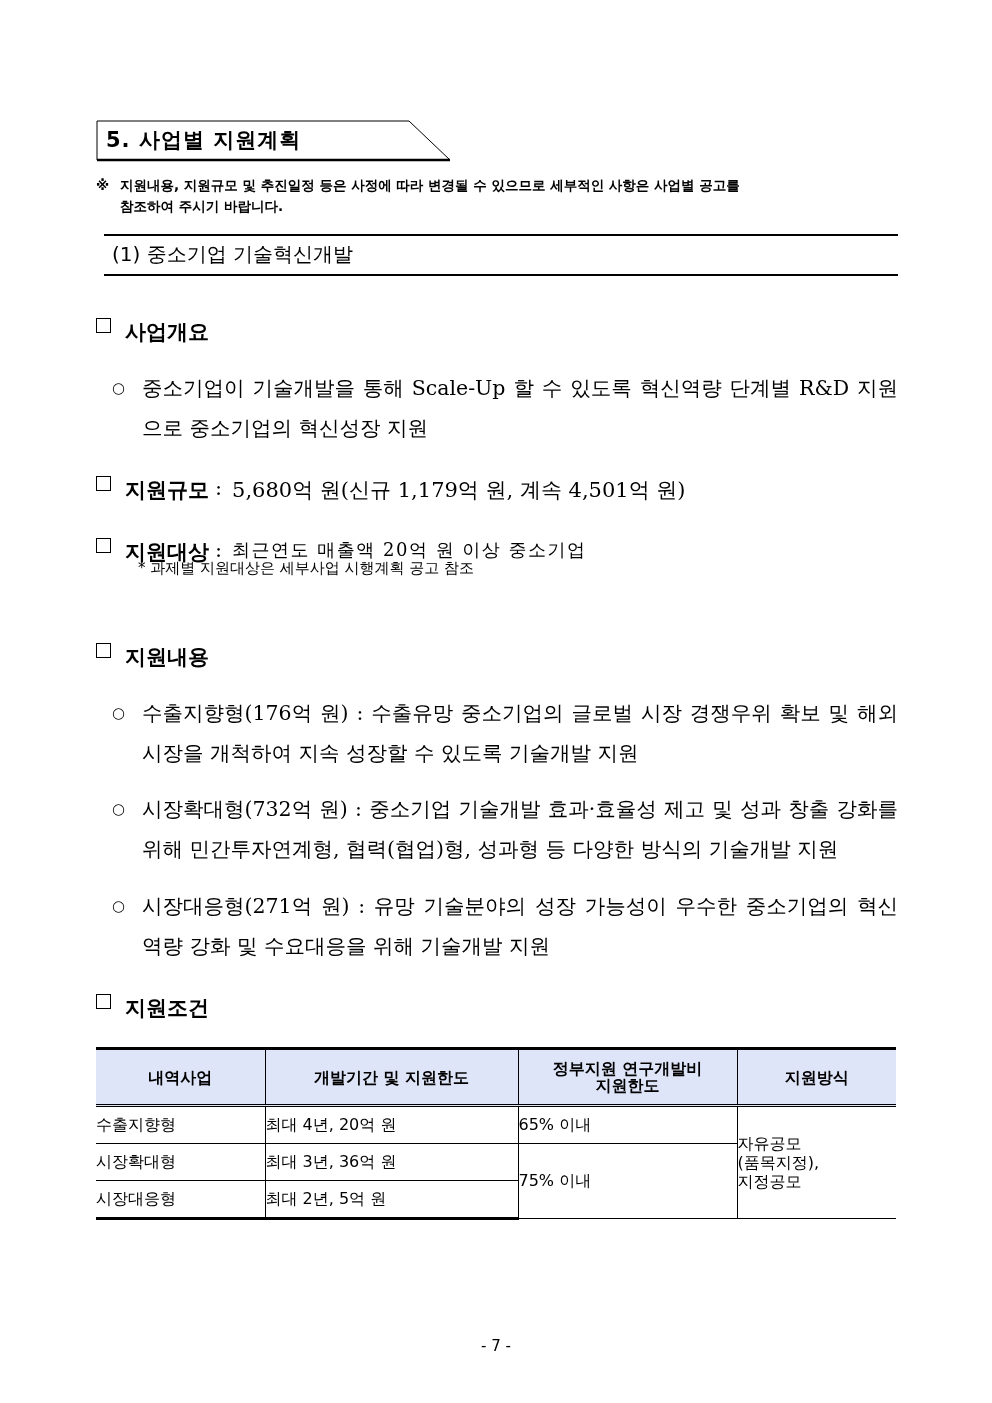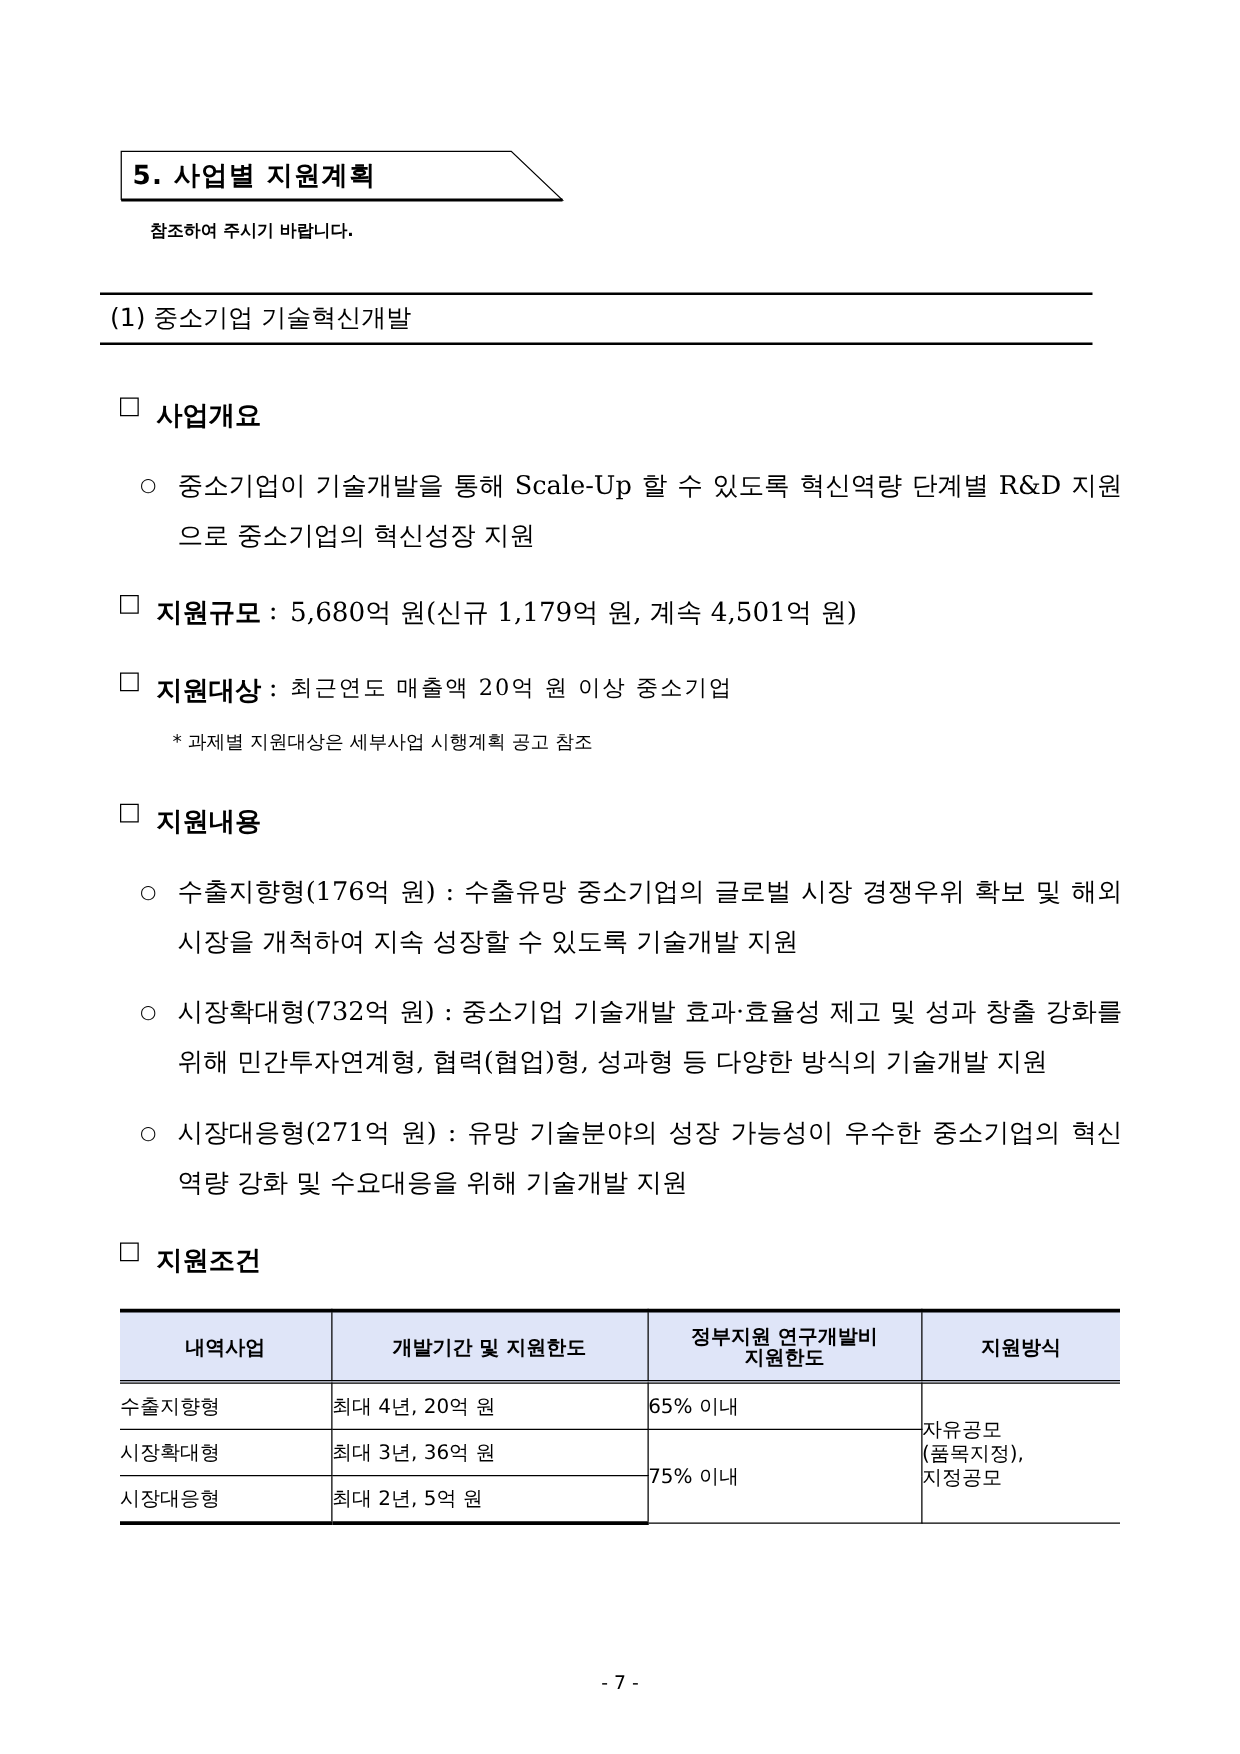--- a/index.html
+++ b/index.html
@@ -5,21 +5,21 @@
   html, body { margin: 0; padding: 0; background: #ffffff; }
   body { width: 992px; height: 1403px; position: relative; overflow: hidden; color: #000; font-family: "DejaVu Sans", sans-serif; }
   .abs { position: absolute; }
   
   .tabhead { left: 96px; top: 120px; width: 354px; height: 40px; }
   .tabhead svg { position: absolute; left: 0; top: 0; }
   .tabhead .t { position: absolute; left: 10px; top: 6px; font-size: 21px; font-weight: bold; font-family: "DejaVu Sans", sans-serif; letter-spacing: 1px; }
   .note { left: 96px; top: 175px; width: 800px; font-size: 13.5px; font-weight: bold; line-height: 21px; }
   .note .mark { display: inline-block; width: 24px; }
   .note .l2 { padding-left: 24px; }
-  .subhead { left: 80px; top: 234px; width: 794px; height: 38px; border-top: 2px solid #000; border-bottom: 2px solid #000; }
+  .subhead { left: 104px; top: 234px; width: 794px; height: 38px; border-top: 2px solid #000; border-bottom: 2px solid #000; }
   .subhead .t { position: absolute; left: 8px; top: 5px; font-size: 20px; font-family: "DejaVu Sans", sans-serif; }
   .sec { left: 96px; font-size: 21px; font-weight: bold; display: flex; align-items: flex-start; }
   .box { display: inline-block; width: 15px; height: 15px; border: 1.5px solid #000; margin-right: 14px; box-sizing: border-box; }
   .serif { font-family: "DejaVu Serif", serif; font-weight: normal; }
   .para { left: 112px; width: 786px; font-family: "DejaVu Serif", serif; font-size: 20.5px; line-height: 40px; }
   .para .bullet { position: absolute; left: 0; top: 0; font-size: 15px; }
   .para .txt { margin-left: 30px; display: block; text-align: justify; text-align-last: left; }
   .small { left: 138px; font-size: 15px; font-family: "DejaVu Sans", sans-serif; }
   table.cond { position: absolute; left: 96px; top: 1047px; width: 800px; border-collapse: collapse; font-family: "DejaVu Sans", sans-serif; font-size: 16px; }
   table.cond th { background: #dfe5f8; font-weight: bold; height: 52px; border-left: 1px solid #000; border-right: 1px solid #000; font-size: 16px; line-height: 17px; }
@@ -36,20 +36,21 @@
 
 <div class="abs tabhead">
   <svg width="356" height="42">
     <polyline points="1,40 1,1 313,1 354,40 1,40" fill="none" stroke="#000" stroke-width="1"></polyline>
     <line x1="1" y1="40" x2="354" y2="40" stroke="#000" stroke-width="2.5"></line>
   </svg>
   <span class="t">5. 사업별 지원계획</span>
 </div>
 
 <div class="abs note">
+  <div><span class="mark">※</span><span>지원내용, 지원규모 및 추진일정 등은 사정에 따라 변경될 수 있으므로 세부적인 사항은 사업별 공고를</span></div>
   <div class="l2">참조하여 주시기 바랍니다.</div>
 </div>
 
 <div class="abs subhead">
   <span class="t">(1) 중소기업 기술혁신개발</span>
 </div>
 
 <div class="abs sec" style="top:318px;">
   <span class="box"></span>
   <span>사업개요</span>
@@ -65,21 +66,21 @@
   <span class="serif" style="margin:0 10px 0 6px;">:</span>
   <span class="serif" style="font-size:21px;">5,680억 원(신규 1,179억 원, 계속 4,501억 원)</span>
 </div>
 
 <div class="abs sec" style="top:538px;">
   <span class="box"></span>
   <span>지원대상</span>
   <span class="serif" style="margin:0 10px 0 6px;">:</span>
   <span class="serif" style="font-size:18px; letter-spacing:1.5px;">최근연도 매출액 20억 원 이상 중소기업</span>
 </div>
-<div class="abs small" style="top:584px;">* 과제별 지원대상은 세부사업 시행계획 공고 참조</div>
+<div class="abs small" style="top:559px;">* 과제별 지원대상은 세부사업 시행계획 공고 참조</div>
 
 <div class="abs sec" style="top:643px;">
   <span class="box"></span>
   <span>지원내용</span>
 </div>
 <div class="abs para" style="top:693px;">
   <span class="bullet">○</span>
   <span class="txt">수출지향형(176억 원) : 수출유망 중소기업의 글로벌 시장 경쟁우위 확보 및 해외시장을 개척하여 지속 성장할 수 있도록 기술개발 지원</span>
 </div>
 <div class="abs para" style="top:789px;">

